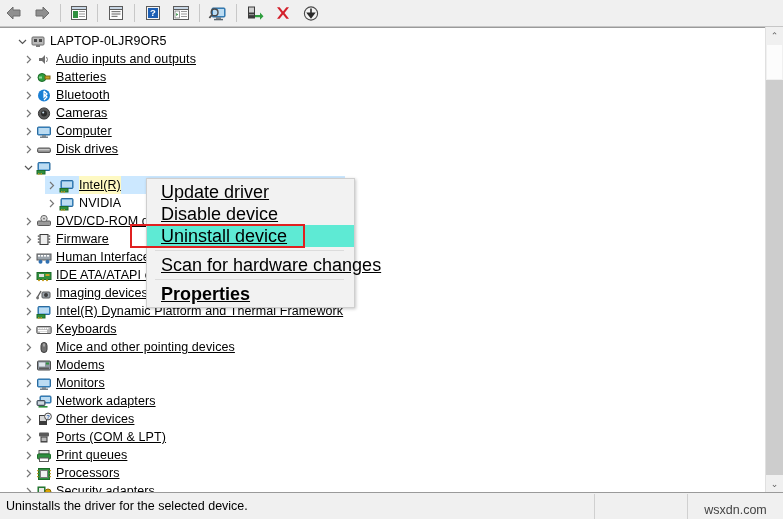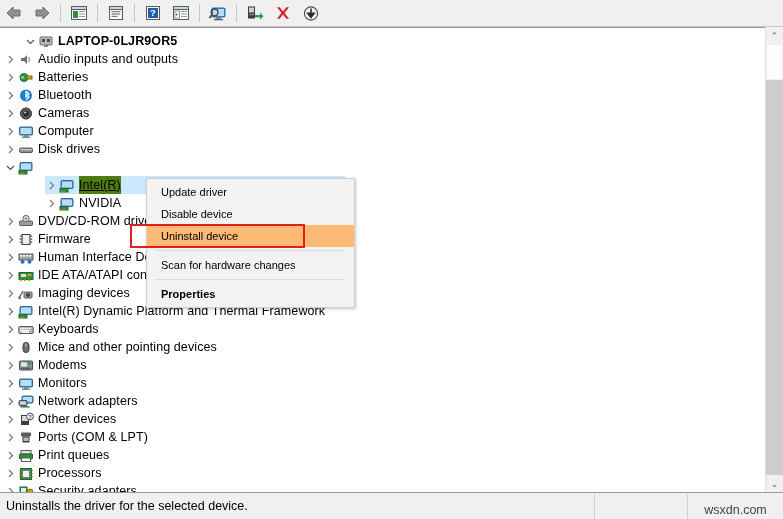--- a/index.html
+++ b/index.html
@@ -46,22 +46,22 @@
     width:13px;height:18px;flex:0 0 13px;
     display:flex;align-items:center;justify-content:center;
     color:#5a5a5a;
   }
   .row .ico{
     width:18px;height:16px;flex:0 0 18px;
     display:flex;align-items:center;justify-content:center;
     margin-right:3px;
   }
   .row .lbl{font-size:12.5px;letter-spacing:.1px;color:#000;}
-  .ind0{padding-left:24px;font-weight:bold;}
-  .ind1{padding-left:4px;}
+  .ind0{padding-left:16px;}
+  .ind1{padding-left:22px;text-decoration:underline;}
   .ind2{padding-left:45px;}
 
   
   .selband{
     position:absolute;left:45px;width:300px;height:18px;background:#cce8ff;
   }
 
   
   .vscroll{
     position:absolute;right:0;top:27px;width:17px;height:465px;
@@ -82,23 +82,23 @@
   
   .ctxmenu{
     position:absolute;left:146px;top:178px;width:209px;
     background:#f2f2f2;
     border:1px solid #cfcfcf;
     box-shadow:1px 1px 3px rgba(0,0,0,.22);
     padding:2px 0;box-sizing:border-box;
   }
   .mi{
     height:22px;line-height:22px;padding-left:14px;
-    font-size:11px;color:#000;white-space:nowrap;
-  }
-  .mi.hl{background:#fdba74;}
+    font-size:18px;color:#000;white-space:nowrap;text-decoration:underline;
+  }
+  .mi.hl{background:#5eead4;}
   .mi.bold{font-weight:bold;}
   .msep{height:1px;background:#dcdcdc;margin:3px 10px 3px 8px;}
   .redbox{
     position:absolute;left:130px;top:224px;width:175px;height:22px;
     border:2px solid #e02020;box-sizing:border-box;
     pointer-events:none;
   }
 
   
   .statusbar{
@@ -358,21 +358,21 @@
           </span>
           <span class="ico">
             <svg width="16" height="15" viewBox="0 0 16 15">
               <rect x="2" y="2.5" width="12" height="8" rx="1" fill="#3d8fd1" stroke="#2b6a9c"></rect>
               <rect x="3" y="3.5" width="10" height="6" fill="#bcdcf2"></rect>
               <rect x="1" y="10.5" width="8" height="3.5" fill="#2f8f3f" stroke="#1d6b29"></rect>
               <rect x="2" y="13.2" width="1.5" height="1.5" fill="#c9a227"></rect>
               <rect x="4.5" y="13.2" width="1.5" height="1.5" fill="#c9a227"></rect>
             </svg>
           </span>
-          <span class="lbl" style="background: #4d7c0f; position: relative; z-index: 2; text-decoration: underline;">Intel(R)</span>
+          <span class="lbl" style="background: #fef9c3; position: relative; z-index: 2; text-decoration: underline;">Intel(R)</span>
         </div>
         <div class="row ind2">
           <span class="chev">
             <svg width="9" height="9" viewBox="0 0 9 9">
               <path d="M3,1 L6.5,4.5 L3,8" stroke="#777" stroke-width="1.2" fill="none"></path>
             </svg>
           </span>
           <span class="ico">
             <svg width="16" height="15" viewBox="0 0 16 15">
               <rect x="2" y="2.5" width="12" height="8" rx="1" fill="#3d8fd1" stroke="#2b6a9c"></rect>

